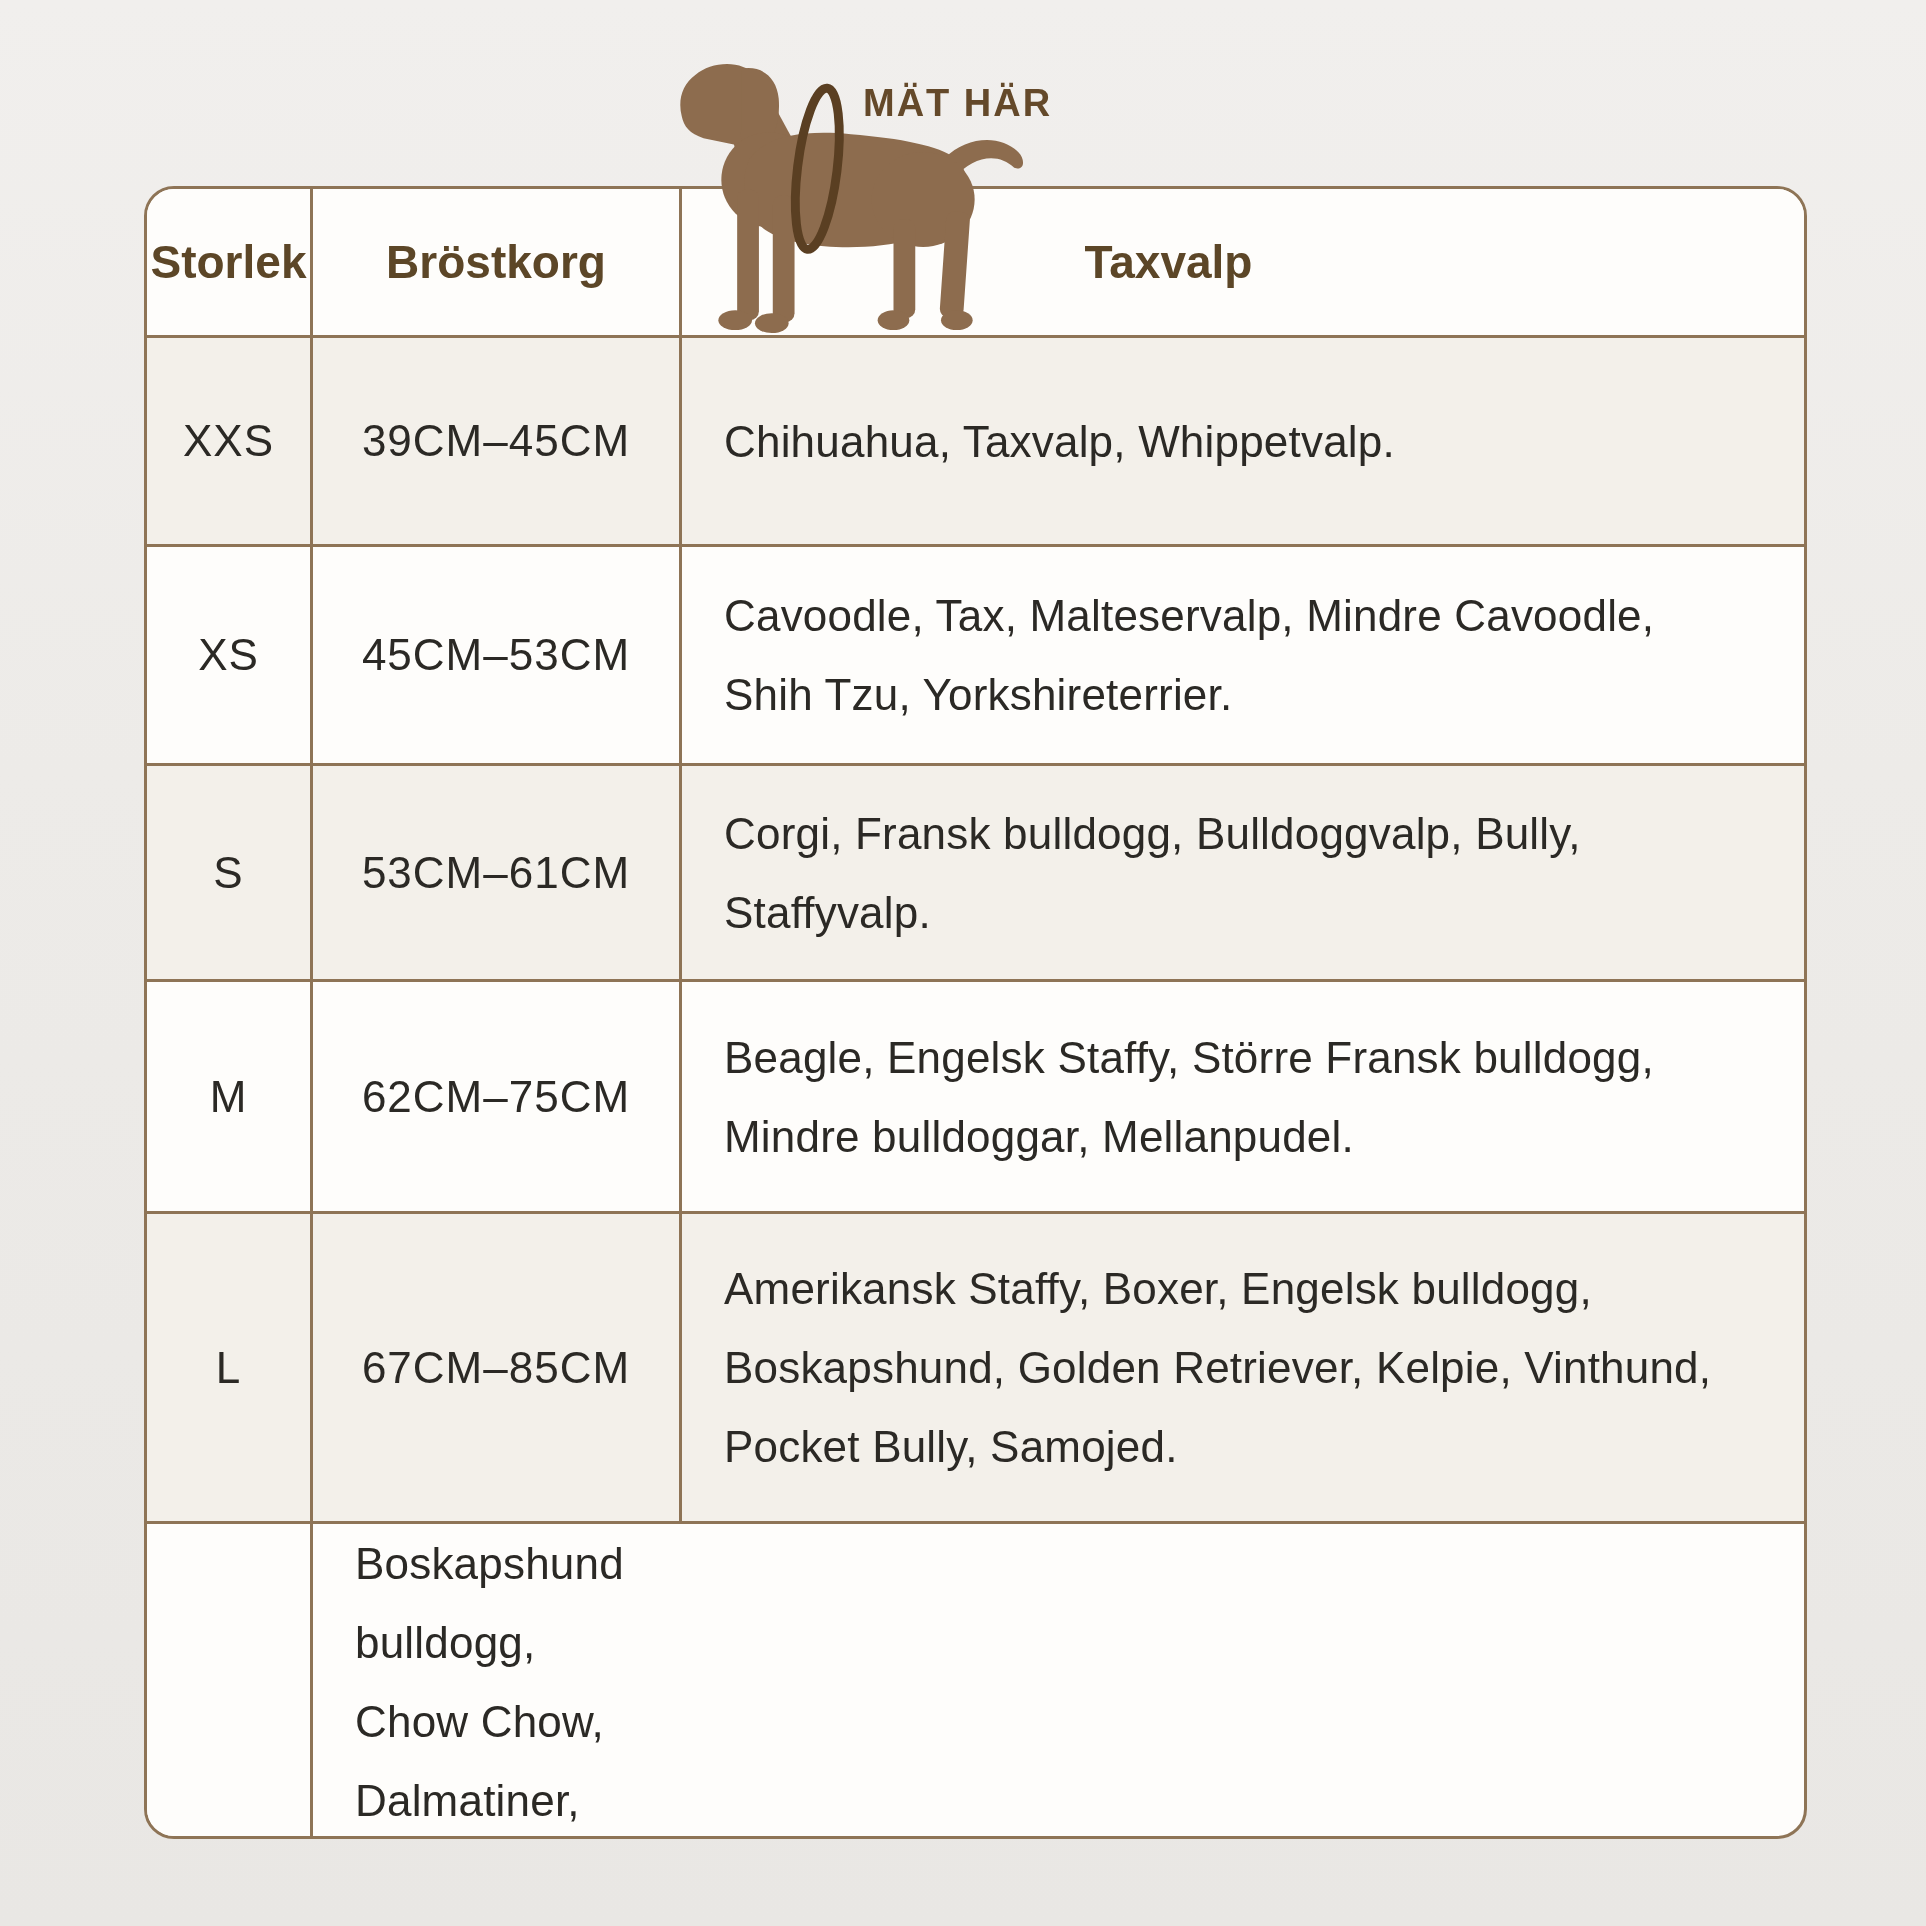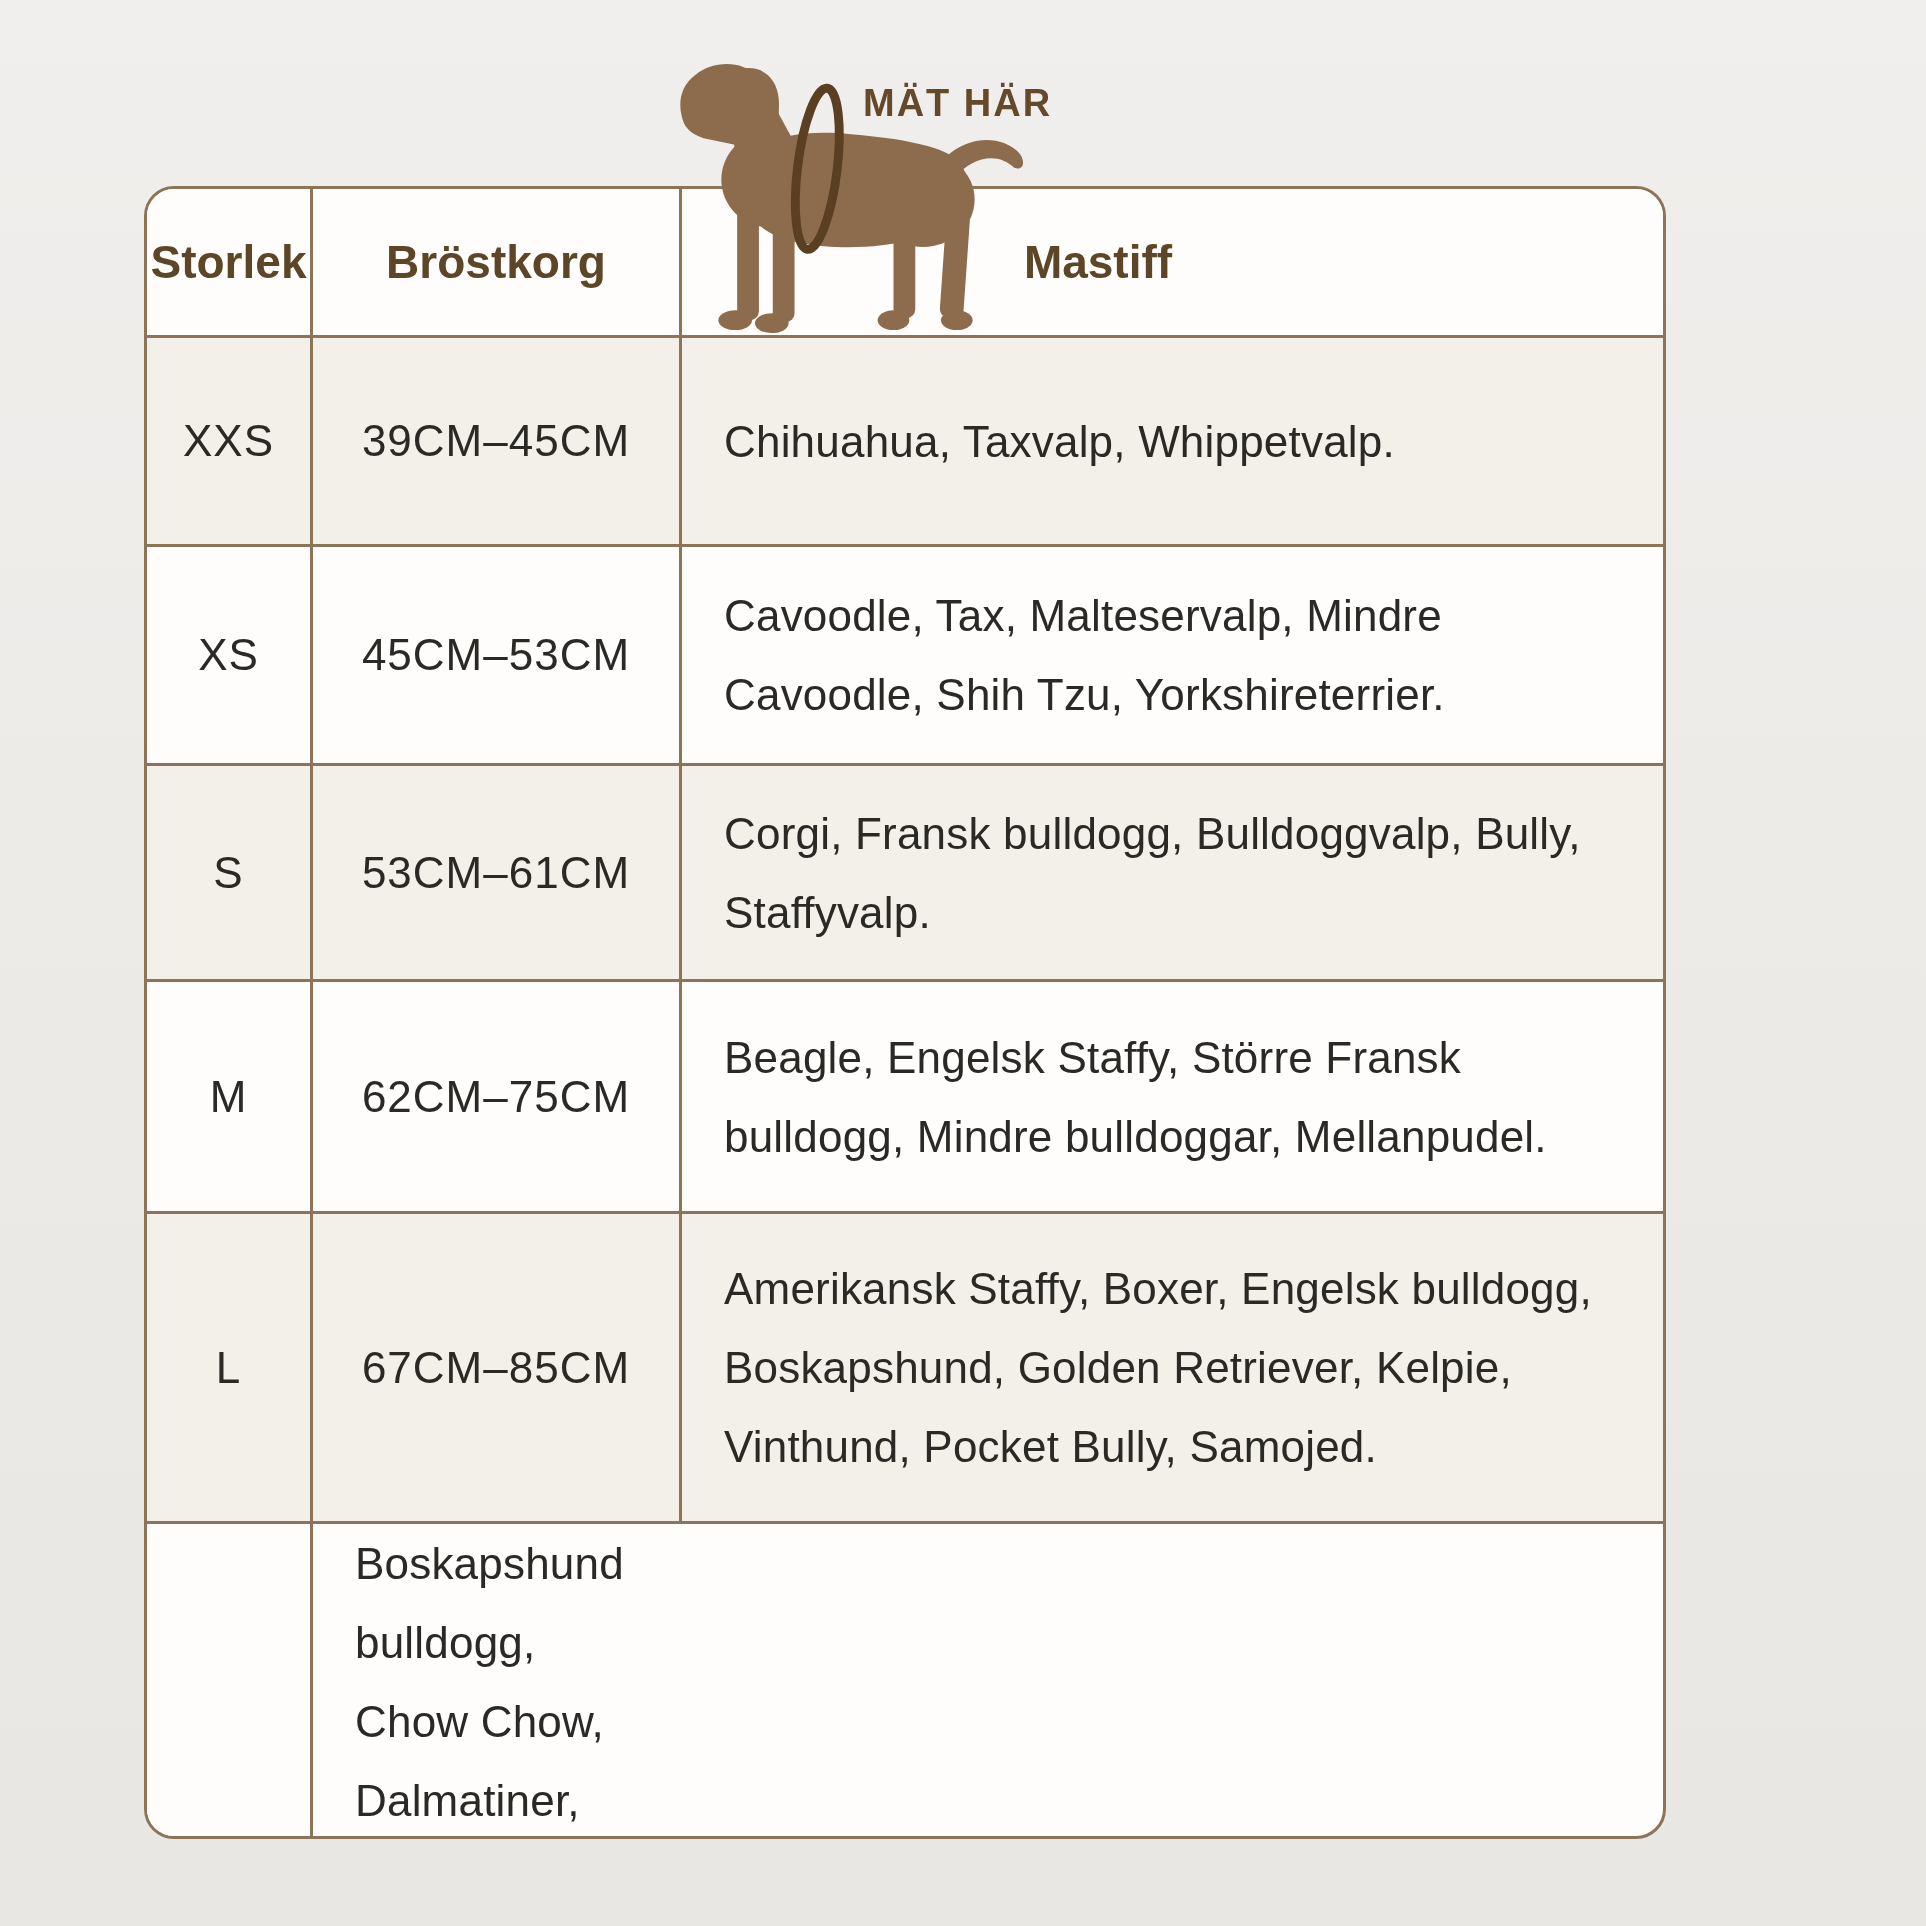--- a/index.html
+++ b/index.html
@@ -9,21 +9,21 @@
     font-family:"Liberation Sans", sans-serif;
   }
   
   .dog-wrap{position:absolute;left:658px;top:51px;width:376px;height:293px;z-index:5;}
   .measure-label{
     position:absolute;left:863px;top:82px;z-index:6;
     font-size:38px;font-weight:bold;color:#64492a;letter-spacing:2px;white-space:nowrap;
   }
   
   .size-table{
-    position:absolute;left:144px;top:186px;width:1522px;height:1653px;
+    position:absolute;left:144px;top:186px;width:1663px;height:1653px;
     background:#fefdfb;border:3px solid #8e7456;border-radius:30px;
     box-sizing:border-box;overflow:hidden;z-index:1;
     display:grid;
     grid-template-columns:166px 369px 1fr;
     grid-template-rows:149px 209px 219px 216px 232px 310px 1fr;
   }
   .cell{
     box-sizing:border-box;display:flex;align-items:center;
     border-right:3px solid #8e7456;border-bottom:3px solid #8e7456;
     background:#fefdfb;color:#2b2925;
@@ -73,21 +73,21 @@
     <ellipse cx="161" cy="119" rx="20" ry="82" fill="none" stroke="#5a3f22" stroke-width="9" transform="rotate(7 161 119)"></ellipse>
   </svg>
 </div>
 
 <div class="measure-label">MÄT HÄR</div>
 
 <div class="size-table">
 
   <div class="cell header-cell">Storlek</div>
   <div class="cell header-cell">Bröstkorg</div>
-  <div class="cell header-cell breeds-h last-col">Mastiff</div>
+  <div class="cell header-cell breeds-h last-col">Taxvalp</div>
 
   <div class="cell size-cell tint">XXS</div>
   <div class="cell chest-cell tint">39CM–45CM</div>
   <div class="cell breeds-cell tint last-col">Chihuahua, Taxvalp, Whippetvalp.</div>
 
   <div class="cell size-cell">XS</div>
   <div class="cell chest-cell">45CM–53CM</div>
   <div class="cell breeds-cell last-col">Cavoodle, Tax, Malteservalp, Mindre Cavoodle, Shih Tzu, Yorkshireterrier.</div>
 
   <div class="cell size-cell tint">S</div>

